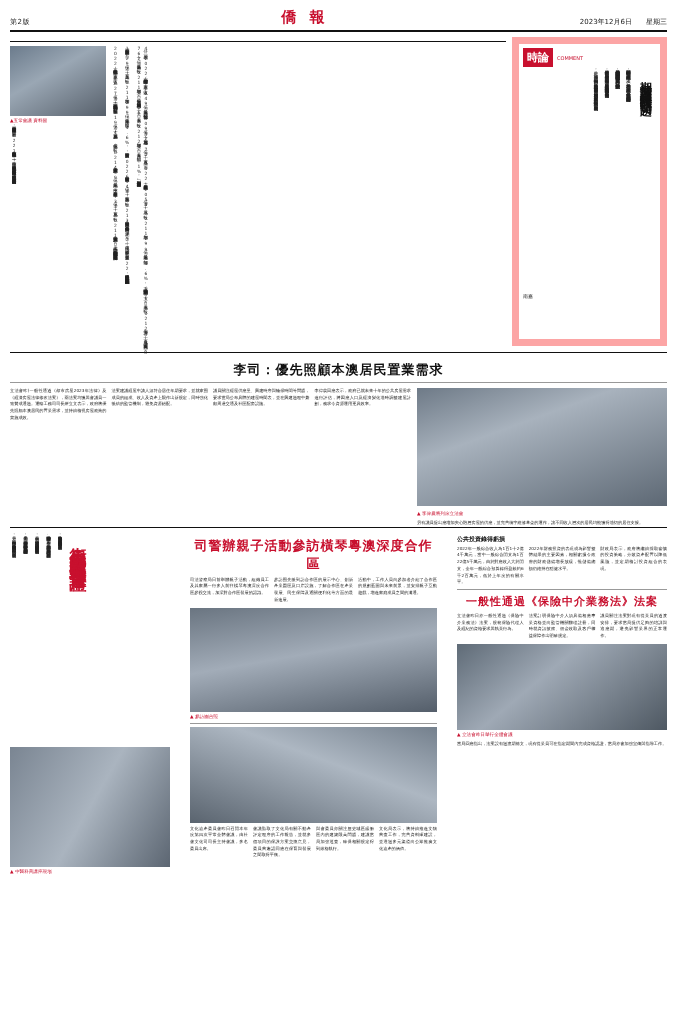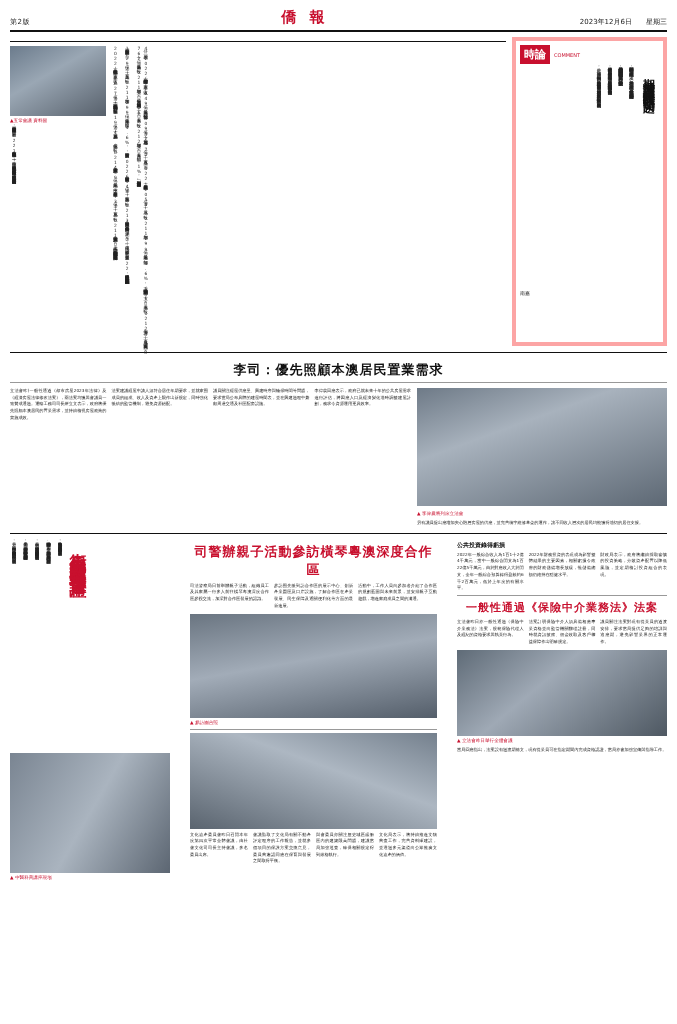--- a/index.html
+++ b/index.html
@@ -30,41 +30,41 @@
   .ts-title{font-size:21px;line-height:1.05;letter-spacing:1px;text-align:center;margin:2px 0 4px;}
   .ts-body{display:flex;gap:5px;}
   .col{font-size:4.4px;line-height:1.55;text-align:justify;color:#222;
        writing-mode:vertical-rl;text-orientation:upright;height:300px;}
   .ts-photo{width:96px;}
   .photo{background:#8a93a0;position:relative;overflow:hidden;}
   .photo.p1{height:70px;background:linear-gradient(150deg,#6b7b8c 0%,#9aa7b4 40%,#57606b 100%);}
   .cap{font-size:4.6px;color:#c8102e;margin-top:2px;line-height:1.3;}
 
   
-  .opinion{width:155px;border:4px solid #fca5a5;padding:4px;box-sizing:border-box;}
+  .opinion{width:155px;border:7px solid #fca5a5;padding:4px;box-sizing:border-box;}
   .op-head{display:flex;align-items:center;gap:4px;}
   .op-badge{background:#c8102e;color:#fff;font-weight:bold;font-size:11px;padding:2px 4px;font-family:"DejaVu Serif","Liberation Serif",serif;}
   .op-badge-sub{font-size:5px;color:#c8102e;}
   .op-title{writing-mode:vertical-rl;text-orientation:upright;font-size:12px;font-weight:bold;
             font-family:"DejaVu Serif","Liberation Serif",serif;height:215px;letter-spacing:2px;margin:4px 2px;}
   .op-body{display:flex;gap:4px;justify-content:flex-end;}
   .op-col{font-size:4.4px;line-height:1.55;writing-mode:vertical-rl;text-orientation:upright;height:215px;color:#222;}
   .op-sign{font-size:5px;text-align:left;color:#222;margin-top:3px;}
 
   
   .sec2{margin-top:6px;border-top:1px solid #111;padding-top:5px;}
   .s2-title{font-size:19px;text-align:center;letter-spacing:1px;}
   .s2-sub{font-size:13px;text-align:center;letter-spacing:1px;margin-top:3px;}
   .s2-body{display:flex;gap:6px;margin-top:5px;}
   .s2-cols{display:flex;gap:5px;flex:1;}
   .s2-photo{width:250px;display:flex;flex-direction:column;gap:3px;}
   .p2{height:118px;background:linear-gradient(160deg,#6e7a87 0%,#a8b2bd 35%,#5d6874 100%);}
 
   
-  .bottom{display:flex;gap:20px;margin-top:6px;border-top:1px solid #111;padding-top:5px;}
+  .bottom{display:flex;gap:20px;margin-top:0;border-top:1px solid #111;padding-top:5px;}
   .b-left{width:160px;}
   .b-mid{flex:1;}
   .b-right{width:210px;}
   .v-title{writing-mode:vertical-rl;text-orientation:upright;font-size:17px;font-weight:bold;
            font-family:"DejaVu Serif","Liberation Serif",serif;height:210px;letter-spacing:2px;}
   .b-flex{display:flex;gap:5px;}
   .p4{height:86px;background:linear-gradient(140deg,#5f6b77 0%,#9fa9b5 40%,#4e5862 100%);}
   .p5{height:120px;background:linear-gradient(120deg,#7a8592 0%,#aab4bf 50%,#5c6672 100%);}
   .p6{height:104px;background:linear-gradient(170deg,#6a7581 0%,#a2acb8 45%,#545e6a 100%);}
   .p7{height:96px;background:linear-gradient(200deg,#74808d 0%,#adb7c2 40%,#5a646f 100%);}

